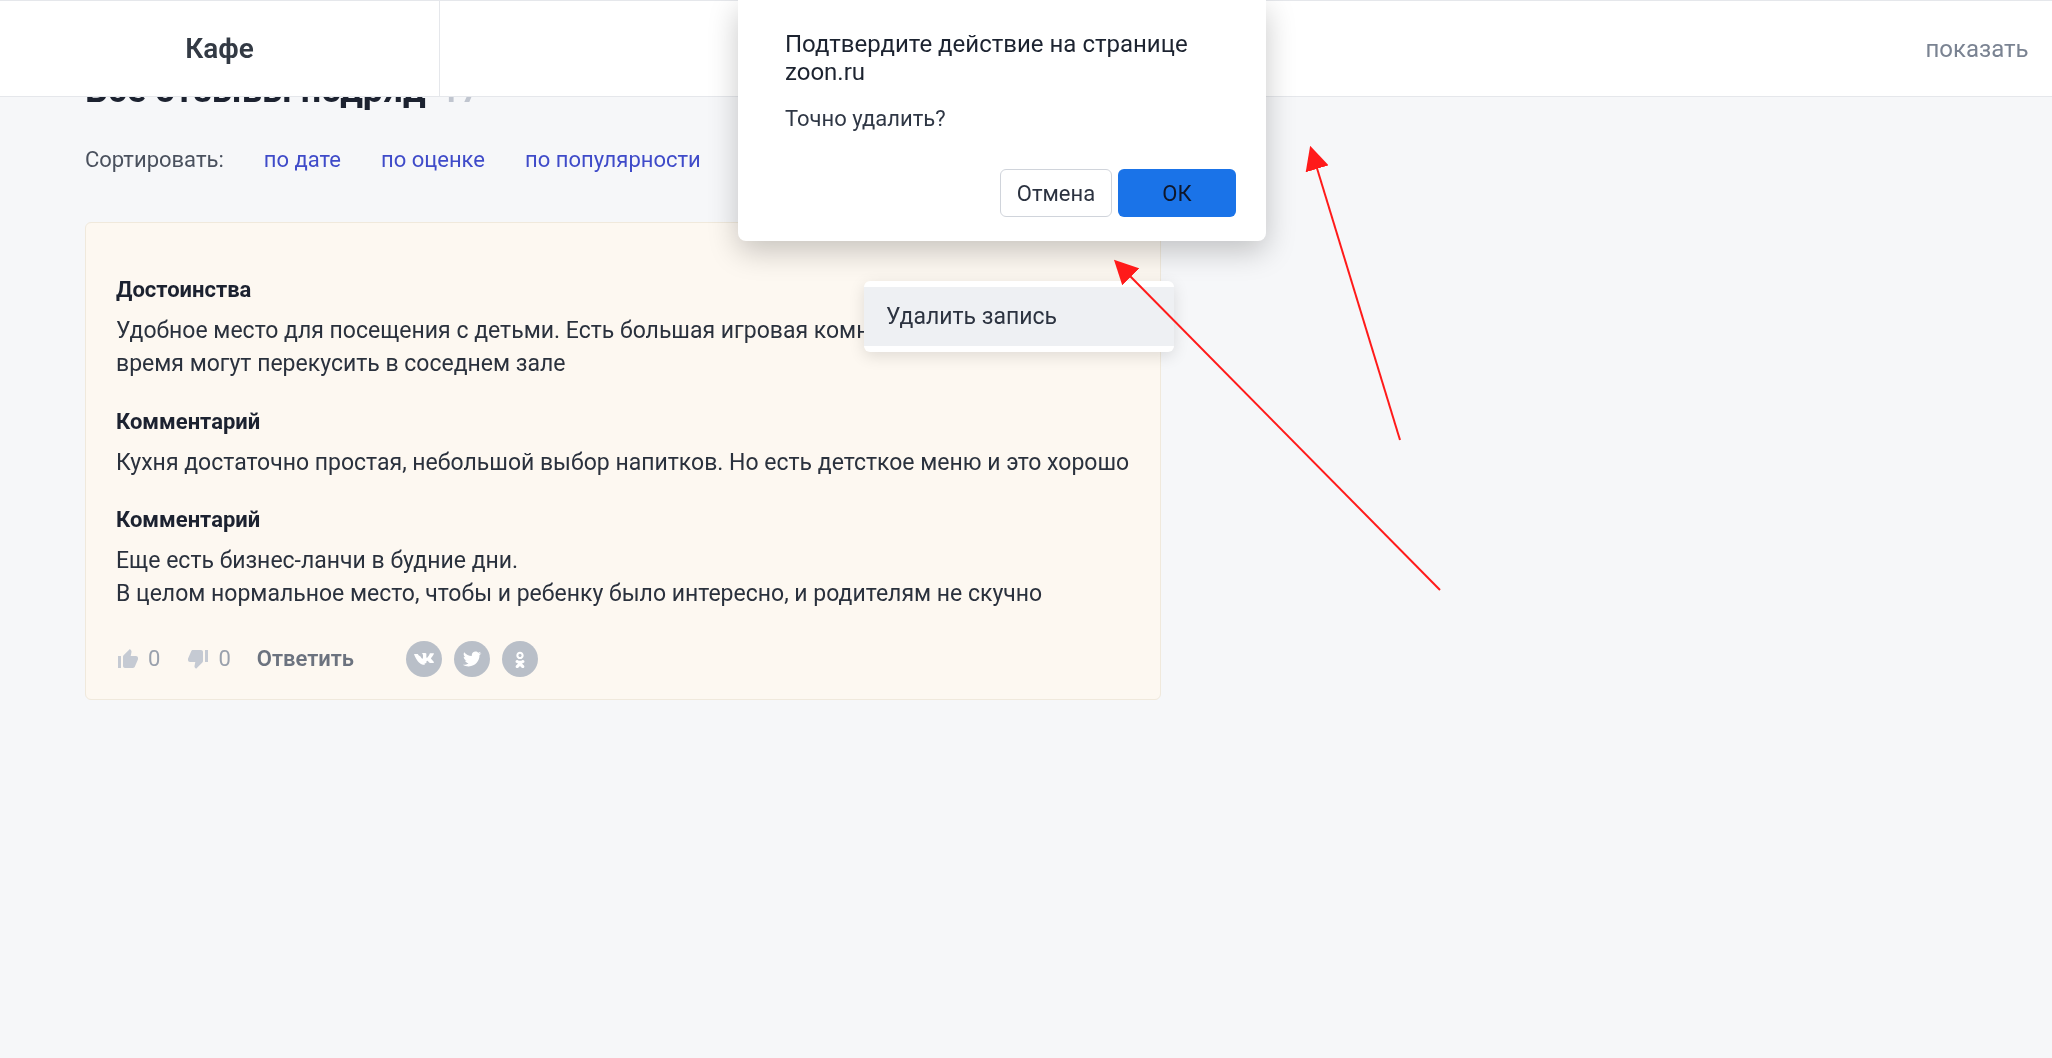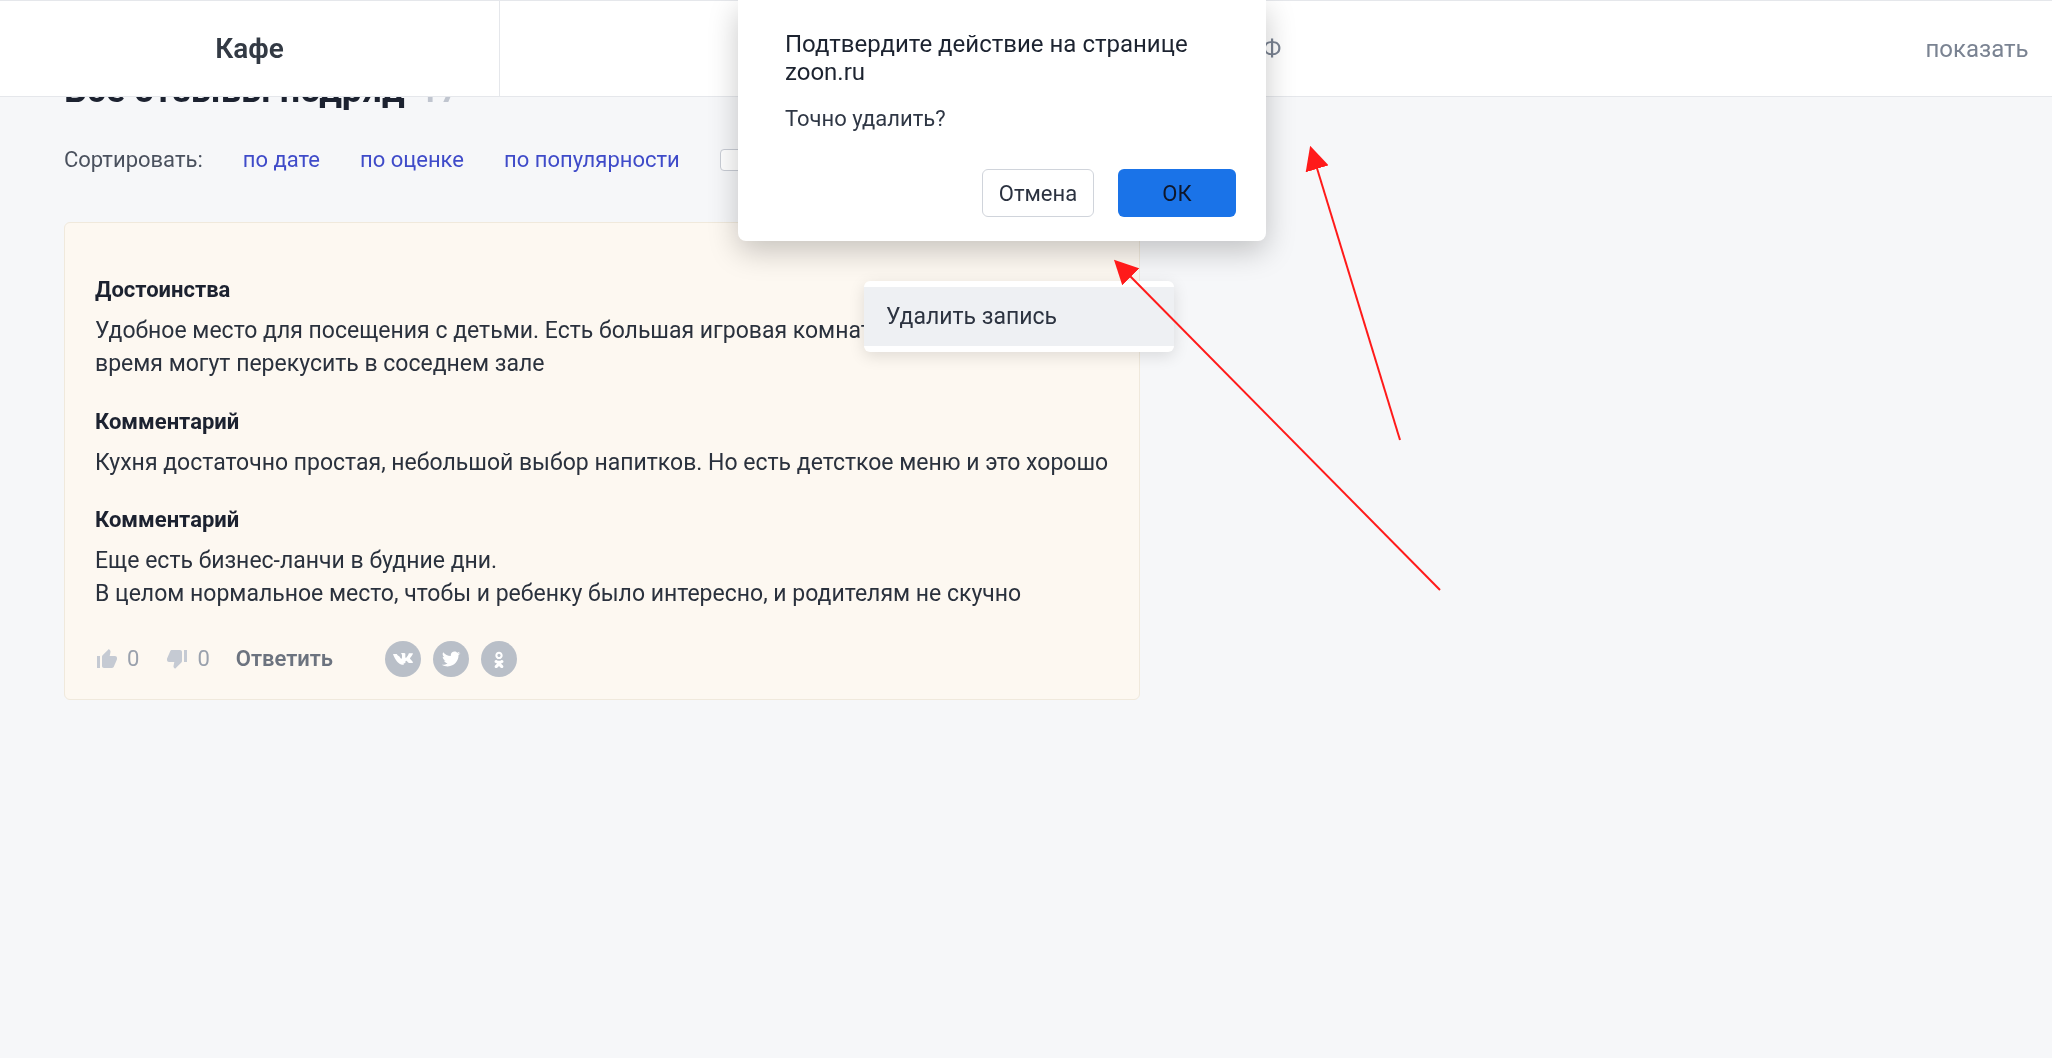--- a/index.html
+++ b/index.html
@@ -16,21 +16,21 @@
     display: flex;
     align-items: stretch;
     height: 97px;
     background: #ffffff;
     border-top: 1px solid #e5e7eb;
     border-bottom: 1px solid #e5e7eb;
     position: relative;
     z-index: 10;
   }
   .topbar .tab-big {
-    width: 500px;
+    width: 440px;
     display: flex;
     align-items: center;
     justify-content: center;
     font-size: 28px;
     font-weight: 600;
     color: #333a44;
     border-right: 1px solid #e5e7eb;
   }
   .topbar .tabs {
     flex: 1;
@@ -46,21 +46,21 @@
     width: 150px;
     display: flex;
     align-items: center;
     justify-content: center;
     font-size: 24px;
     color: #7a8392;
   }
 
   
   .page {
-    padding: 0 0 0 64px;
+    padding: 0 0 0 85px;
     margin-top: -28px;
   }
   .title-row {
     display: flex;
     align-items: baseline;
     gap: 14px;
     font-size: 36px;
     font-weight: 700;
     color: #1c2230;
   }
@@ -158,21 +158,21 @@
     top: 0; left: 738px;
     width: 528px;
     background: #fff;
     border-radius: 0 0 8px 8px;
     box-shadow: 0 10px 30px rgba(0,0,0,.22);
     padding: 30px 30px 24px 47px;
     z-index: 50;
   }
   .dlg-title { font-size: 24px; color: #1c2330; }
   .dlg-msg   { margin-top: 20px; font-size: 22px; color: #2f3745; }
-  .dlg-btns  { margin-top: 38px; display: flex; justify-content: flex-end; gap: 24px; }
+  .dlg-btns  { margin-top: 38px; display: flex; justify-content: flex-end; gap: 6px; }
   .btn {
     min-width: 112px; height: 48px;
     border-radius: 6px;
     font-size: 22px;
     display: flex; align-items: center; justify-content: center;
     cursor: pointer;
   }
   .btn-cancel { border: 1px solid #d0d4db; color: #2b3240; background: #fff; }
   .btn-ok     { background: #1a73e8; color: #0f172a; min-width: 118px; }
 

